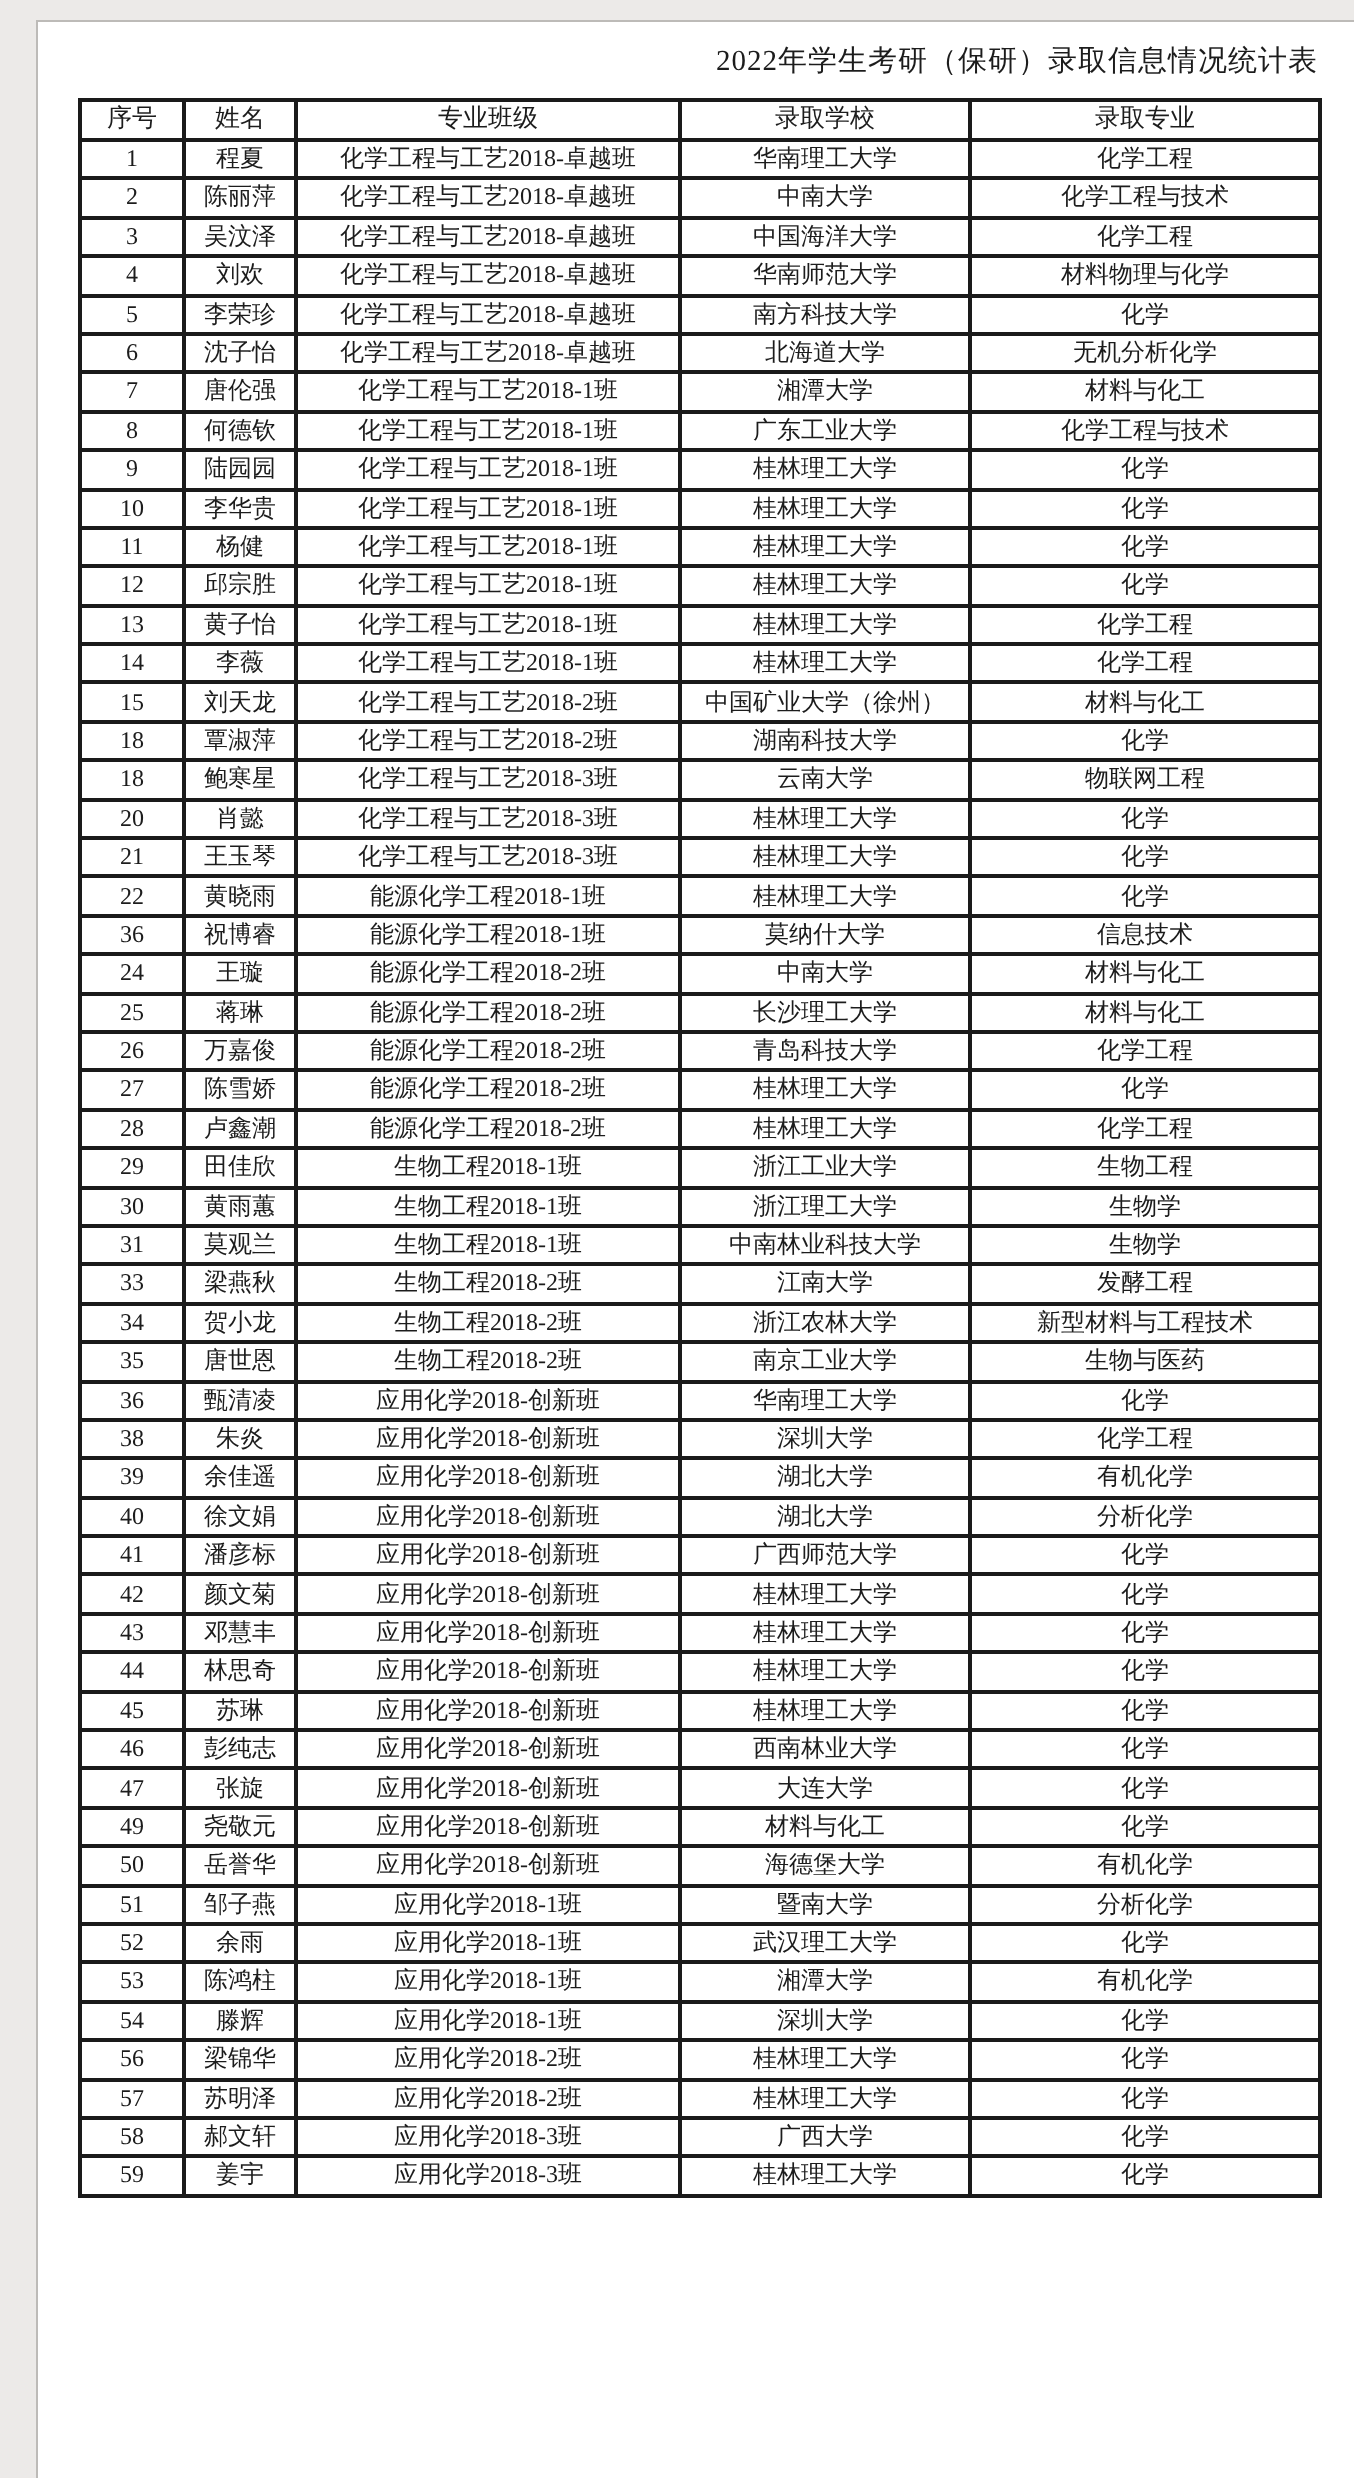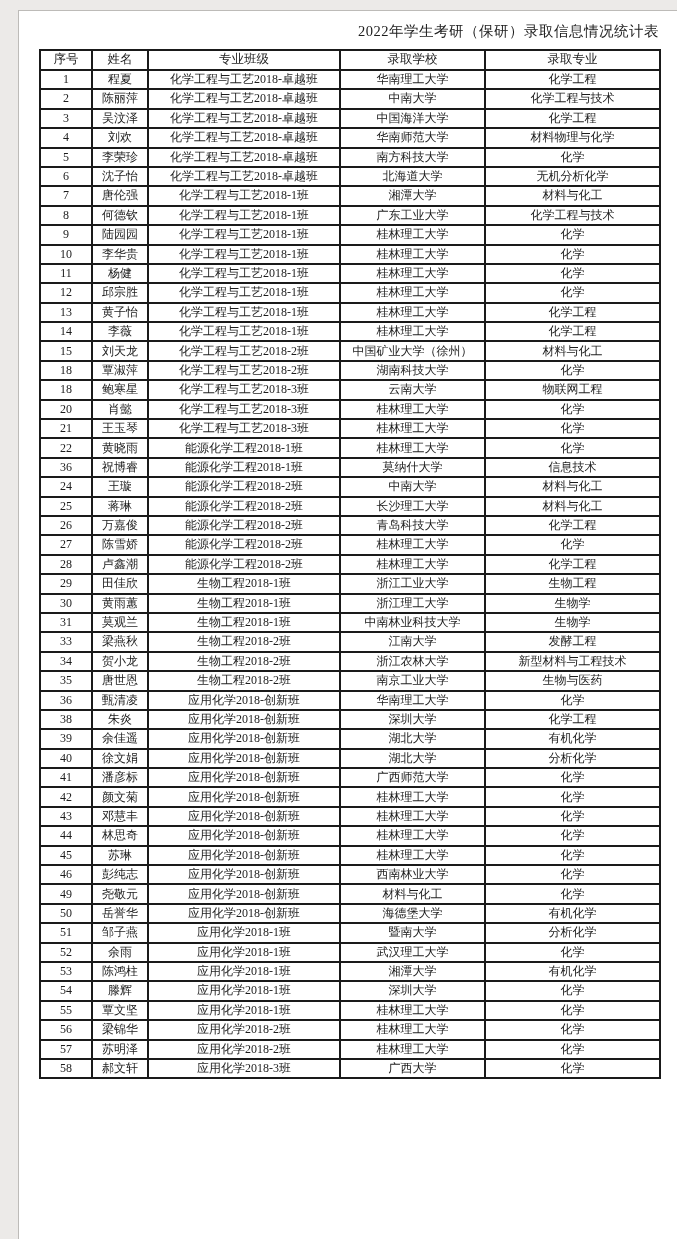--- a/index.html
+++ b/index.html
@@ -417,20 +417,27 @@
   </tr>
 
   <tr>
     <td>46</td>
     <td>彭纯志</td>
     <td>应用化学2018-创新班</td>
     <td>西南林业大学</td>
     <td>化学</td>
   </tr>
 
+  <tr>
+    <td>47</td>
+    <td>张旋</td>
+    <td>应用化学2018-创新班</td>
+    <td>大连大学</td>
+    <td>化学</td>
+  </tr>
 
 
   <tr>
     <td>49</td>
     <td>尧敬元</td>
     <td>应用化学2018-创新班</td>
     <td>材料与化工</td>
     <td>化学</td>
   </tr>
 
@@ -467,27 +474,20 @@
   </tr>
 
   <tr>
     <td>54</td>
     <td>滕辉</td>
     <td>应用化学2018-1班</td>
     <td>深圳大学</td>
     <td>化学</td>
   </tr>
 
-  <tr>
-    <td>55</td>
-    <td>覃文坚</td>
-    <td>应用化学2018-1班</td>
-    <td>桂林理工大学</td>
-    <td>化学</td>
-  </tr>
 
   <tr>
     <td>56</td>
     <td>梁锦华</td>
     <td>应用化学2018-2班</td>
     <td>桂林理工大学</td>
     <td>化学</td>
   </tr>
 
   <tr>
@@ -499,15 +499,22 @@
   </tr>
 
   <tr>
     <td>58</td>
     <td>郝文轩</td>
     <td>应用化学2018-3班</td>
     <td>广西大学</td>
     <td>化学</td>
   </tr>
 
+  <tr>
+    <td>59</td>
+    <td>姜宇</td>
+    <td>应用化学2018-3班</td>
+    <td>桂林理工大学</td>
+    <td>化学</td>
+  </tr>
 </tbody>
   </table>
 </div>
 
 </body></html>

